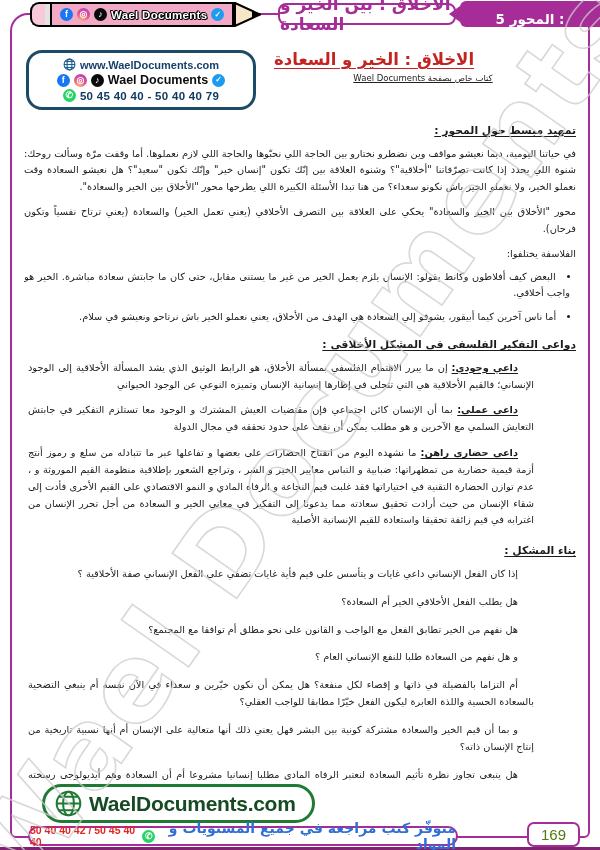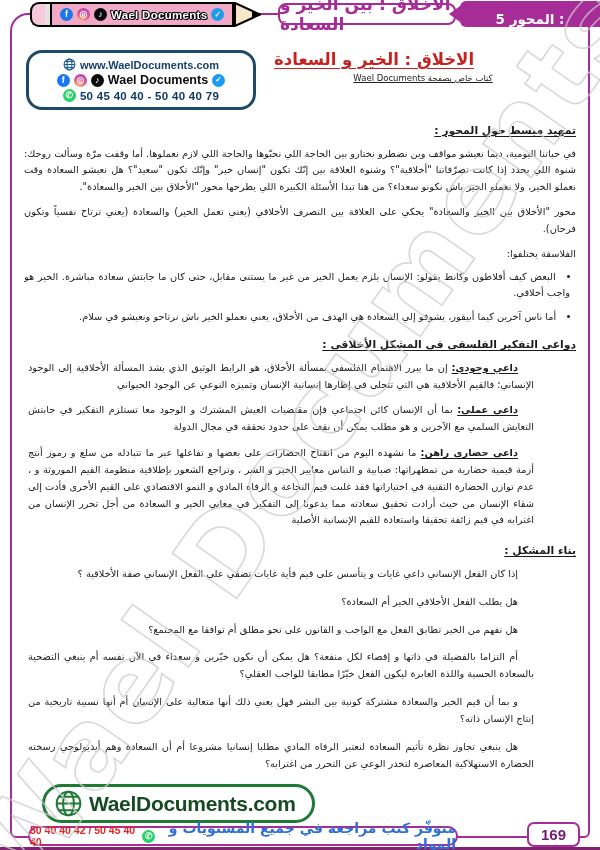--- a/index.html
+++ b/index.html
@@ -98,21 +98,21 @@
 
   
   .footer-pill{position:absolute;left:28px;top:826px;width:430px;height:20px;background:#fff;
     border:2px solid var(--magenta);border-radius:10px;display:flex;direction:rtl;align-items:center;
     justify-content:center;gap:6px;z-index:6;}
   .footer-text{color:var(--blue);font-weight:bold;font-size:14px;}
   .footer-phones{color:#e02525;font-weight:bold;font-size:10.5px;font-family:"Liberation Sans",sans-serif;}
   .page-box{position:absolute;left:527px;top:822px;width:53px;height:25px;background:#fff;
     border:2.5px solid var(--magenta);border-radius:7px;display:flex;align-items:center;
     justify-content:center;z-index:6;}
-  .page-num{font-family:"Liberation Sans",sans-serif;font-weight:bold;font-size:15px;color:#701a75;}
+  .page-num{font-family:"Liberation Sans",sans-serif;font-weight:normal;font-size:15px;color:#4d7c0f;}
 </style>
 </head>
 <body>
 
 <div class="page">
 
   <div class="frame"></div>
 
   <div class="pencil">
     <div class="pencil-eraser"></div>
@@ -187,20 +187,21 @@
       <li><span class="lead">داعي عملي:</span><span> بما أن الإنسان كائن اجتماعي فإن مقتضيات العيش المشترك و الوجود معا تستلزم التفكير في جابتش التعايش السلمي مع الآخرين و هو مطلب يمكن أن نقف على حدود تحققه في مجال الدولة</span></li>
       <li><span class="lead">داعي حضاري راهن:</span><span> ما نشهده اليوم من انفتاح الحضارات على بعضها و تفاعلها عبر ما تتبادله من سلع و رموز أنتج أزمة قيمية حضارية من تمظهراتها: ضبابية و التباس معايير الخير و الشر ، وتراجع الشعور بإطلاقية منظومة القيم الموروثة و ، عدم توازن الحضارة التقنية في اختياراتها فقد غلبت قيم النجاعة و الرفاه المادي و النمو الاقتصادي على القيم الأخرى فأدت إلى شقاء الإنسان من حيث أرادت تحقيق سعادته مما يدعونا إلى التفكير في معاني الخير و السعادة من أجل تحرر الإنسان من اغترابه في قيم زائفة تحقيقا واستعادة للقيم الإنسانية الأصلية</span></li>
     </ul>
 
     <div class="spacer-sec"></div>
     <div class="sec-heading">بناء المشكل :</div>
     <ul class="marker-list">
       <li>إذا كان الفعل الإنساني داعي غايات و يتأسس على قيم فأية غايات تضفي على الفعل الإنساني صفة الأخلاقية ؟</li>
       <li>هل يطلب الفعل الأخلاقي الخير أم السعادة؟</li>
       <li>هل نفهم من الخير تطابق الفعل مع الواجب و القانون على نحو مطلق أم توافقا مع المجتمع؟</li>
+      <li>و هل نفهم من السعادة طلبا للنفع الإنساني العام ؟</li>
       <li>أم التزاما بالفضيلة في ذاتها و إقصاء لكل منفعة؟ هل يمكن أن نكون خيّرين و سعداء في الآن نفسه أم ينبغي التضحية بالسعادة الحسية واللذة العابرة ليكون الفعل خيّرًا مطابقا للواجب العقلي؟</li>
       <li>و بما أن قيم الخير والسعادة مشتركة كونية بين البشر فهل يعني ذلك أنها متعالية على الإنسان أم أنها نسبية تاريخية من إنتاج الإنسان ذاته؟</li>
       <li>هل ينبغي تجاوز نظرة تأثيم السعادة لنعتبر الرفاه المادي مطلبا إنسانيا مشروعا أم أن السعادة وهم أيديولوجي رسخته الحضارة الاستهلاكية المعاصرة لتخدر الوعي عن التحرر من اغترابه؟</li>
 
       <li></li>
     </ul>
   </div>
 
   <div class="site-badge">
     <svg class="globe-svg" viewBox="0 0 24 24" fill="none" stroke="#1f7a35" stroke-width="1.8">

